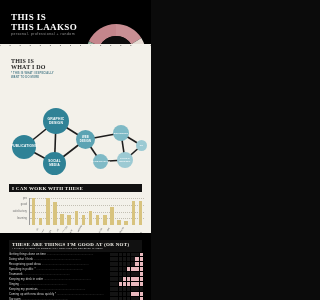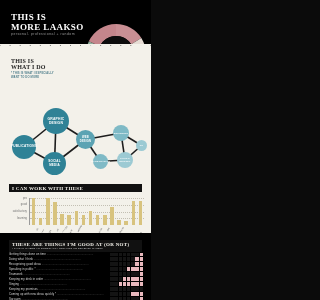--- a/index.html
+++ b/index.html
@@ -107,21 +107,21 @@
   .sq.off{background:#e8b8bd;}
 </style>
 </head>
 <body>
 
 <div class="page">
 
   <div class="header">
     <div class="hdr-title">
       <span>THIS IS</span><br>
-      <span>MORE LAAKSO</span>
+      <span>THIS LAAKSO</span>
     </div>
     <div class="hdr-sub">personal. professional + random</div>
   </div>
 
   <div class="donut-wrap">
     <svg id="donut-svg" width="64" height="64" viewBox="0 0 64 64">
         <path d="M 32 8 A 24 24 0 0 1 52.26387021204836 19.140156920504083" stroke="#c98f94" stroke-width="12" fill="none"></path>
         <path d="M 52.26387021204836 19.140156920504083 A 24 24 0 0 1 55.952641482278516 33.50697246870352" stroke="#e6dcd4" stroke-width="12" fill="none"></path>
         <path d="M 55.952641482278516 33.50697246870352 A 24 24 0 0 1 48.42913054228853 49.495247058113875" stroke="#b9b0a4" stroke-width="12" fill="none"></path>
         <path d="M 48.42913054228853 49.495247058113875 A 24 24 0 0 1 28.992002394456694 55.81075283154747" stroke="#d8c37e" stroke-width="12" fill="none"></path>

